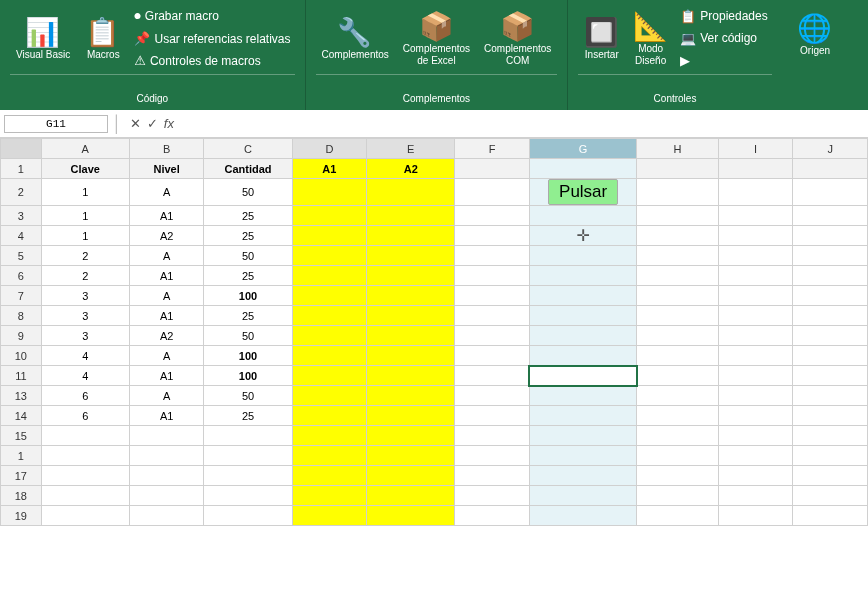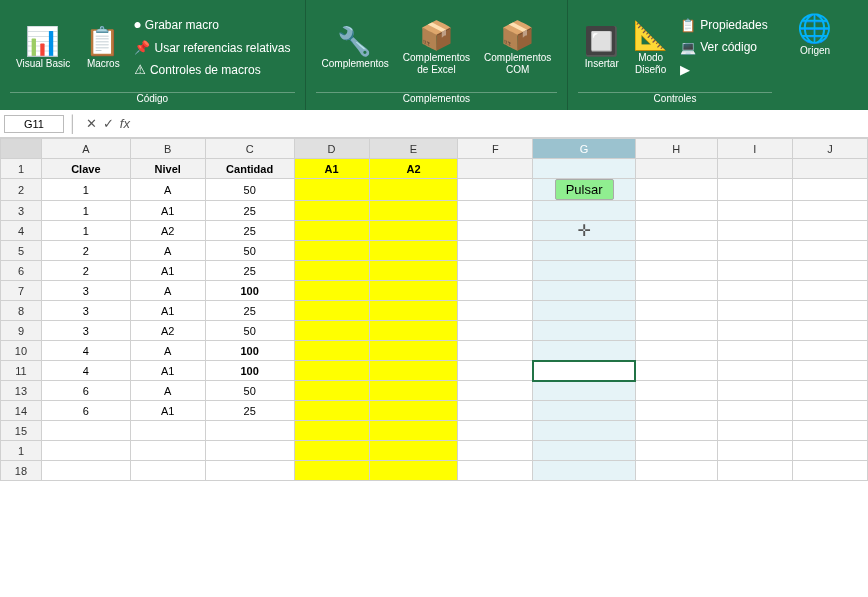--- a/index.html
+++ b/index.html
@@ -1,35 +1,35 @@
 <!DOCTYPE html>
 <html><head>
   <meta charset="utf-8">
   <style>
     * { box-sizing: border-box; margin: 0; padding: 0; }
     body { font-family: 'Segoe UI', Arial, sans-serif; font-size: 11px; background: #f0f0f0; overflow: hidden; }
 
     
     .ribbon { background: #217346; height: 110px; display: flex; align-items: stretch; padding: 0; }
-    .ribbon-section-label { font-size: 10px; color: #fff; margin-top: auto; padding-top: 0; border-top: 1px solid rgba(255,255,255,0.3); width: 100%; text-align: center; padding-bottom: 2px; }
+    .ribbon-section-label { font-size: 10px; color: #fff; margin-top: auto; padding-top: 18px; border-top: 1px solid rgba(255,255,255,0.3); width: 100%; text-align: center; padding-bottom: 2px; }
     .ribbon-group { display: flex; flex-direction: row; align-items: center; flex: 1; gap: 2px; padding-bottom: 2px; }
     .ribbon-btn { display: flex; flex-direction: column; align-items: center; justify-content: flex-end; padding: 4px 6px; cursor: pointer; border-radius: 3px; color: #fff; min-width: 44px; }
     .ribbon-btn .label { font-size: 10px; color: #fff; text-align: center; line-height: 1.2; }
     .ribbon-btn-small { display: flex; flex-direction: row; align-items: center; gap: 4px; padding: 2px 4px; cursor: pointer; border-radius: 2px; color: #fff; }
     .ribbon-btn-small .icon-sm { font-size: 13px; }
     .ribbon-btn-small .label-sm { font-size: 12px; color: #fff; }
     .ribbon-right-group { display: flex; flex-direction: column; justify-content: center; gap: 3px; }
 
     .codigo-section { display: flex; flex-direction: column; border-right: 1px solid #1a5c38; padding: 4px 10px; }
     .complementos-section { display: flex; flex-direction: column; border-right: 1px solid #1a5c38; padding: 4px 10px; }
     .controles-section { display: flex; flex-direction: column; padding: 4px 10px; }
 
     
     .formula-bar { display: flex; align-items: center; background: #fff; border-bottom: 1px solid #d0d0d0; height: 28px; padding: 0 4px; gap: 4px; }
-    .cell-ref { width: 60px; border: 1px solid #bbb; padding: 2px 6px; font-size: 11px; text-align: center; }
+    .cell-ref { width: 104px; border: 1px solid #bbb; padding: 2px 6px; font-size: 11px; text-align: center; font-family: Liberation Mono, monospace; }
     .formula-icons { display: flex; gap: 6px; color: #555; font-size: 13px; padding: 0 4px; }
     .formula-input { flex: 1; border: none; outline: none; font-size: 11px; padding: 2px 4px; }
 
     
     .sheet-container { overflow: auto; background: #fff; height: calc(597px - 110px - 28px); }
     table { border-collapse: collapse; width: 100%; }
     th, td { border: 1px solid #d0d0d0; font-size: 11px; padding: 0 4px; height: 20px; min-width: 20px; }
     th { background: #f2f2f2; text-align: center; font-weight: normal; color: #333; position: sticky; top: 0; z-index: 2; }
     th.row-header { position: sticky; left: 0; z-index: 3; min-width: 30px; width: 30px; }
     td.row-num { background: #f2f2f2; text-align: center; font-weight: normal; color: #333; min-width: 30px; width: 30px; }
@@ -39,21 +39,21 @@
     .col-b { width: 55px; }
     .col-c { width: 65px; }
     .col-d { width: 55px; background: #ffff00; }
     .col-e { width: 65px; background: #ffff00; }
     .col-f { width: 55px; }
     .col-g { width: 75px; }
     .col-h { width: 60px; }
     .col-i { width: 55px; }
     .col-j { width: 55px; }
 
-    .pulsar-btn { background: #90ee90; border: 1px solid #aaa; padding: 2px 10px; cursor: pointer; font-size: 13px; border-radius: 2px; }
+    .pulsar-btn { background: #90ee90; border: 1px solid #aaa; padding: 2px 10px; cursor: pointer; font-size: 17px; border-radius: 2px; }
   </style>
 </head>
 <body>
 
 <div class="ribbon">
 
   <div class="codigo-section">
     <div class="ribbon-group">
 
       <div class="ribbon-btn" style="min-width:50px;">
@@ -359,27 +359,53 @@
           <td class="col-c"></td>
           <td class="col-d"></td>
           <td class="col-e"></td>
           <td class="col-f"></td>
           <td class="col-g" style="background: rgb(230, 243, 247);"></td>
           <td class="col-h"></td>
           <td class="col-i"></td>
           <td class="col-j"></td>
         </tr>
         <tr>
+          <td class="row-num">17</td>
+          <td class="col-a"></td>
+          <td class="col-b"></td>
+          <td class="col-c"></td>
+          <td class="col-d"></td>
+          <td class="col-e"></td>
+          <td class="col-f"></td>
+          <td class="col-g" style="background: rgb(230, 243, 247);"></td>
+          <td class="col-h"></td>
+          <td class="col-i"></td>
+          <td class="col-j"></td>
+        </tr>
+        <tr>
           <td class="row-num">18</td>
           <td class="col-a"></td>
           <td class="col-b"></td>
           <td class="col-c"></td>
           <td class="col-d"></td>
           <td class="col-e"></td>
           <td class="col-f"></td>
           <td class="col-g" style="background: rgb(230, 243, 247);"></td>
           <td class="col-h"></td>
           <td class="col-i"></td>
           <td class="col-j"></td>
         </tr>
+        <tr>
+          <td class="row-num">19</td>
+          <td class="col-a"></td>
+          <td class="col-b"></td>
+          <td class="col-c"></td>
+          <td class="col-d"></td>
+          <td class="col-e"></td>
+          <td class="col-f"></td>
+          <td class="col-g" style="background: rgb(230, 243, 247);"></td>
+          <td class="col-h"></td>
+          <td class="col-i"></td>
+          <td class="col-j"></td>
+        </tr>
       </tbody>
   </table>
 </div>
 
 </body></html>

